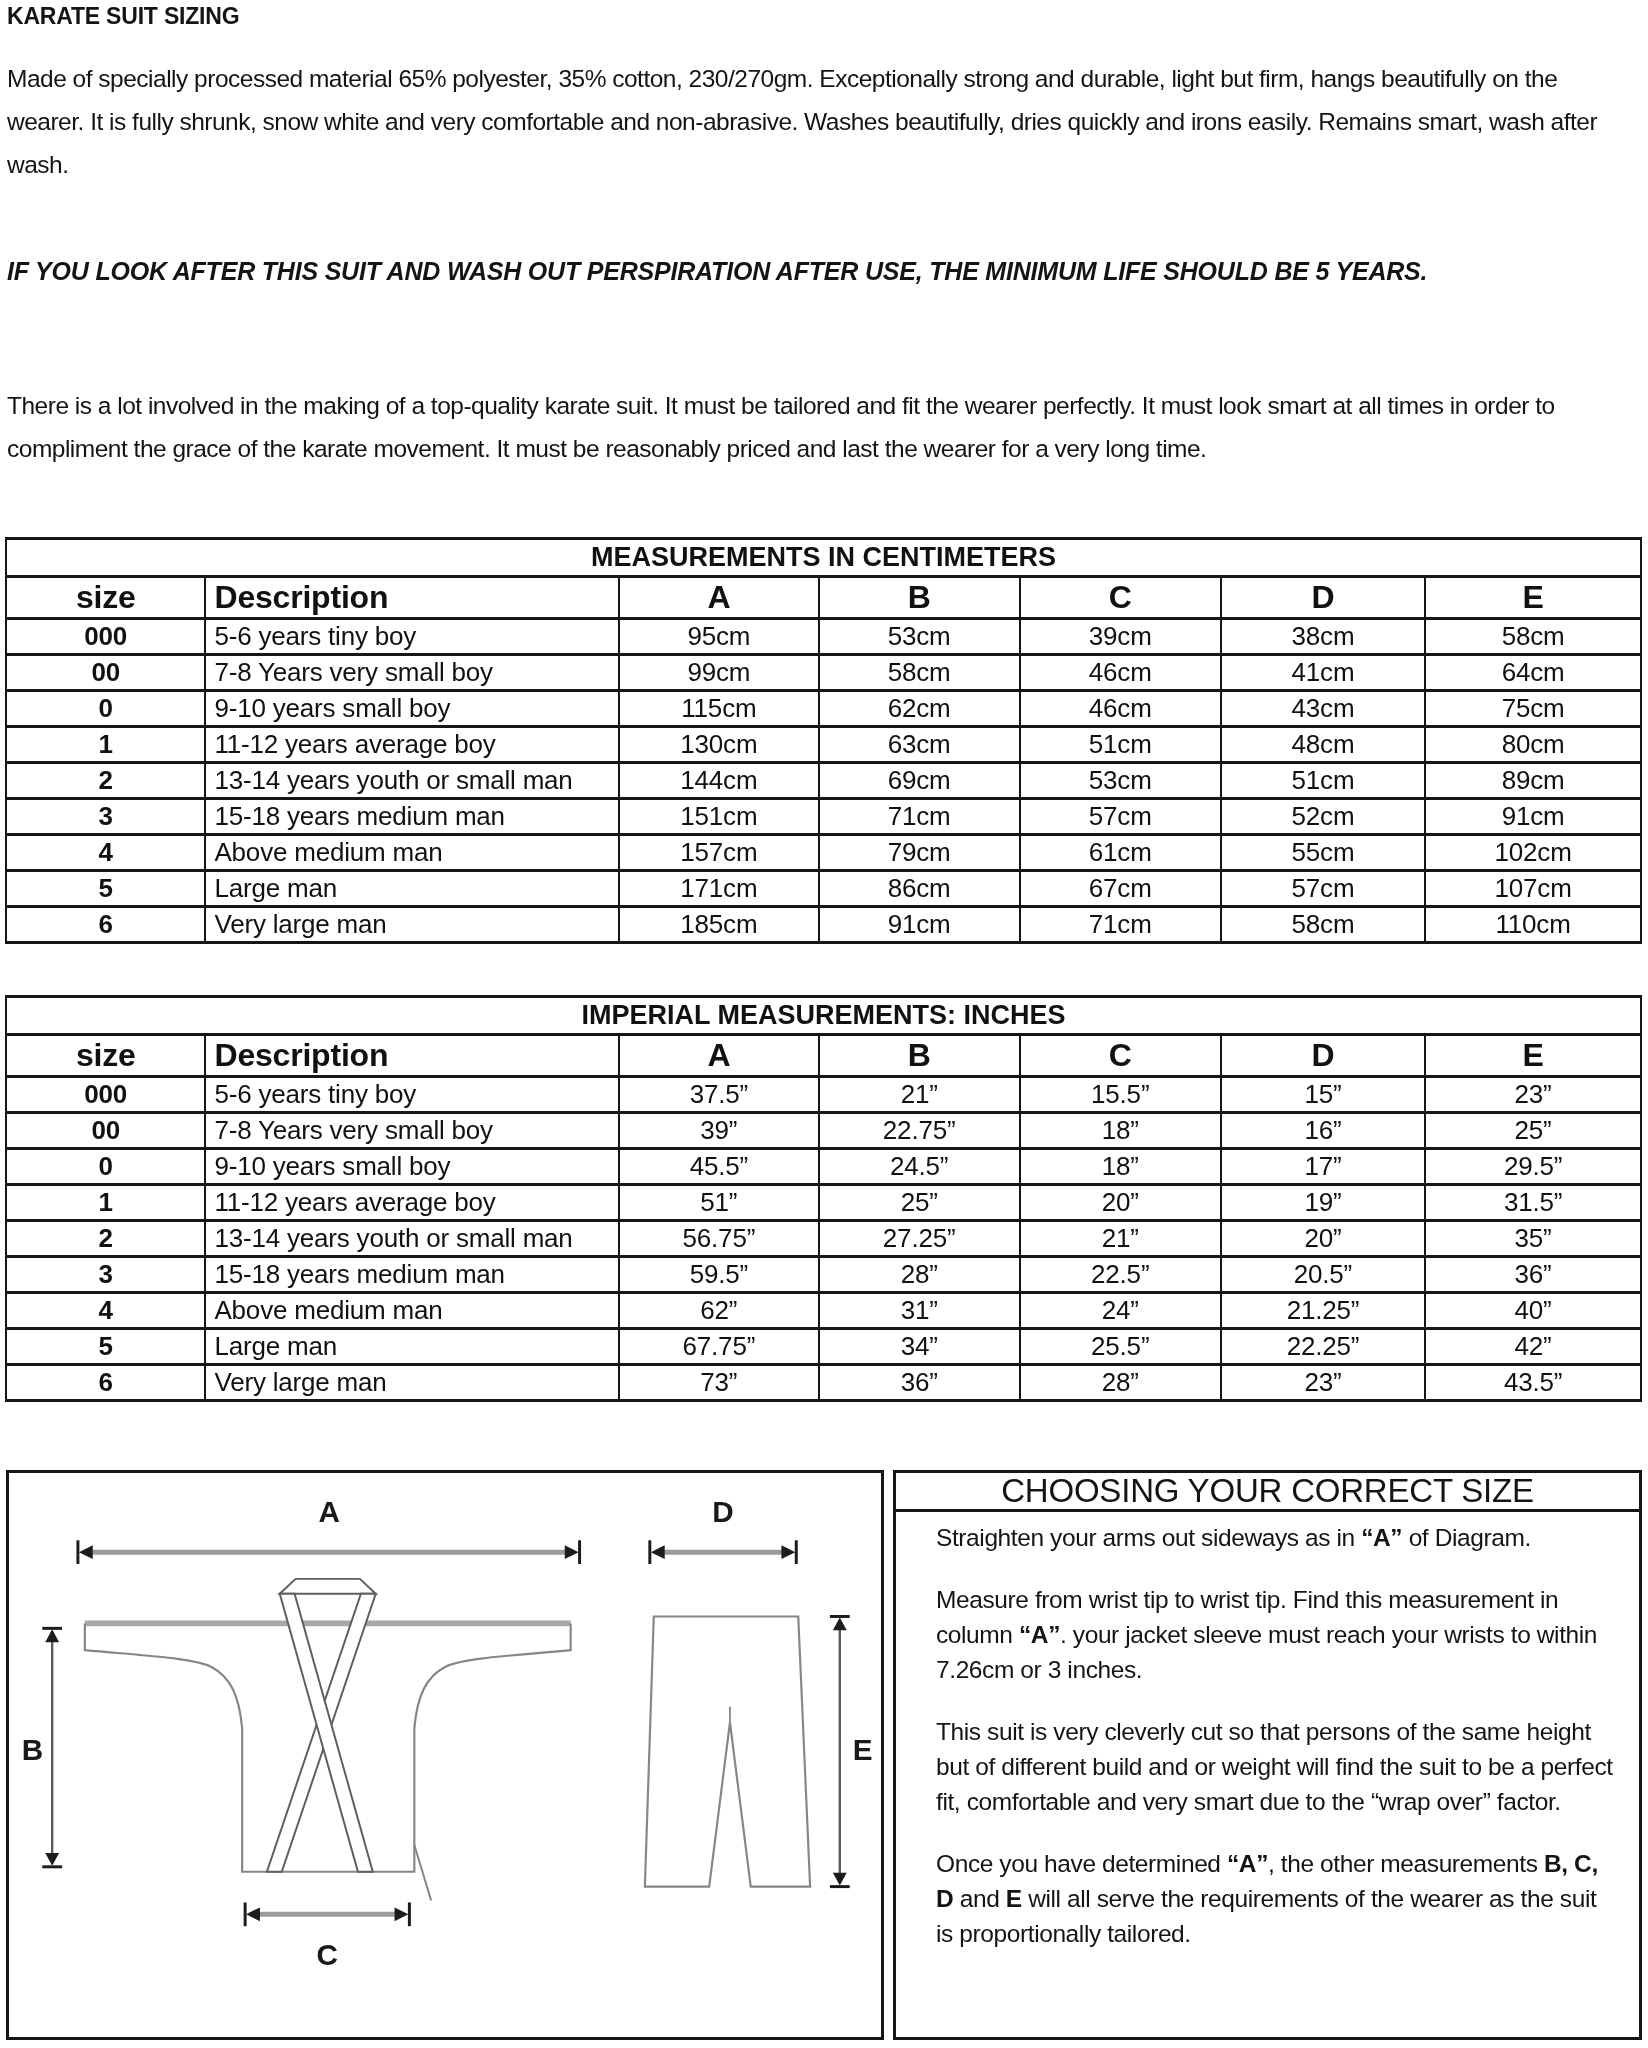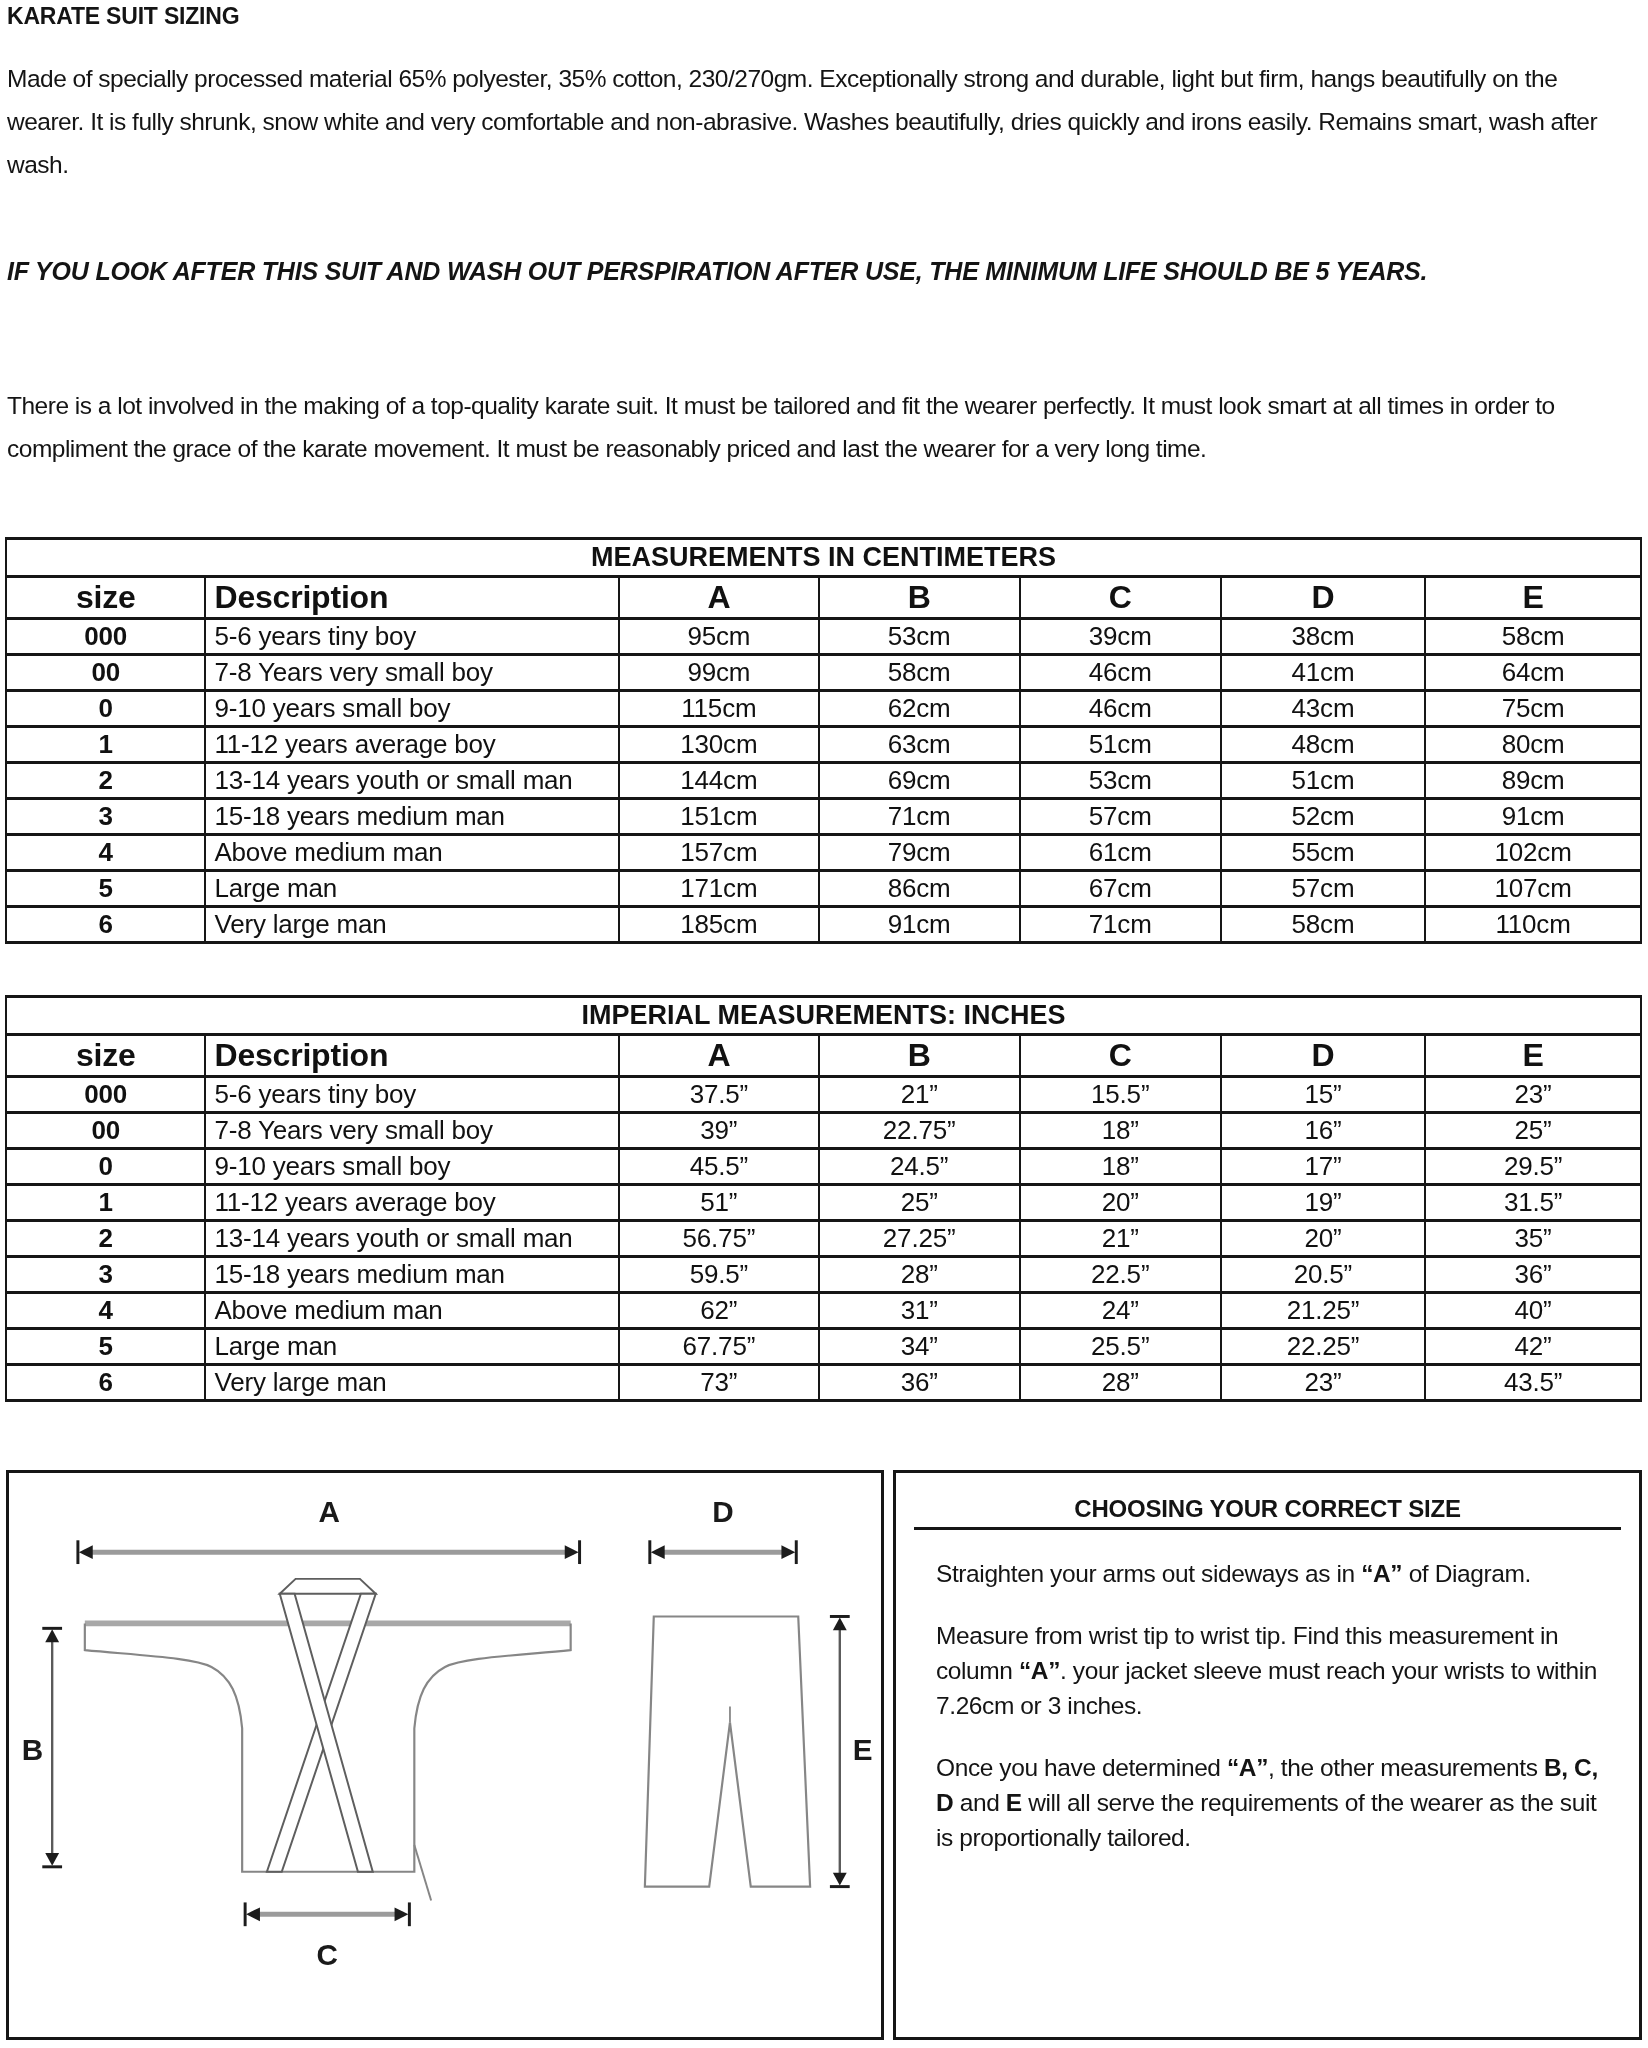--- a/index.html
+++ b/index.html
@@ -46,22 +46,22 @@
   #diagram-box{
     top:1470px;left:6px;width:878px;height:570px;
     border:3px solid #161616;box-sizing:border-box;background:#fff;
   }
   #diagram-box svg{display:block;width:100%;height:100%;}
   #choose-box{
     top:1470px;left:893px;width:749px;height:570px;
     border:3px solid #161616;box-sizing:border-box;background:#fff;
   }
   #choose-title{
-    margin:18px;height:36px;line-height:36px;border-bottom:3px solid #161616;
-    text-align:center;font-size:24px;font-weight:bold;letter-spacing:-0.2px;
+    margin:0;height:36px;line-height:36px;border-bottom:3px solid #161616;
+    text-align:center;font-size:33px;font-weight:normal;letter-spacing:-0.2px;
   }
   #choose-body{padding:8px 22px 0 40px;}
   #choose-body p{
     margin:0 0 27px 0;font-size:24.5px;line-height:35px;letter-spacing:-0.4px;
   }
   .bold{font-weight:bold;}
   svg text{
     font-family:"Liberation Sans", sans-serif;font-size:30px;font-weight:bold;fill:#1a1a1a;
   }
 </style>
@@ -352,15 +352,16 @@
       <line x1="727" y1="252" x2="727" y2="236" stroke="#868686" stroke-width="1.8"></line>
     </g>
   </svg>
 </div>
 
 <div id="choose-box" class="abs">
   <h2 id="choose-title">CHOOSING YOUR CORRECT SIZE</h2>
   <div id="choose-body">
     <p><span>Straighten your arms out sideways as in </span><span class="bold">“A”</span><span> of Diagram.</span></p>
     <p><span>Measure from wrist tip to wrist tip. Find this measurement in column </span><span class="bold">“A”</span><span>. your jacket sleeve must reach your wrists to within 7.26cm or 3 inches.</span></p>
+    <p><span>This suit is very cleverly cut so that persons of the same height but of different build and or weight will find the suit to be a perfect fit, comfortable and very smart due to the “wrap over” factor.</span></p>
     <p><span>Once you have determined </span><span class="bold">“A”</span><span>, the other measurements </span><span class="bold">B, C, D</span><span> and </span><span class="bold">E</span><span> will all serve the requirements of the wearer as the suit is proportionally tailored.</span></p>
   </div>
 </div>
 
 </body></html>

